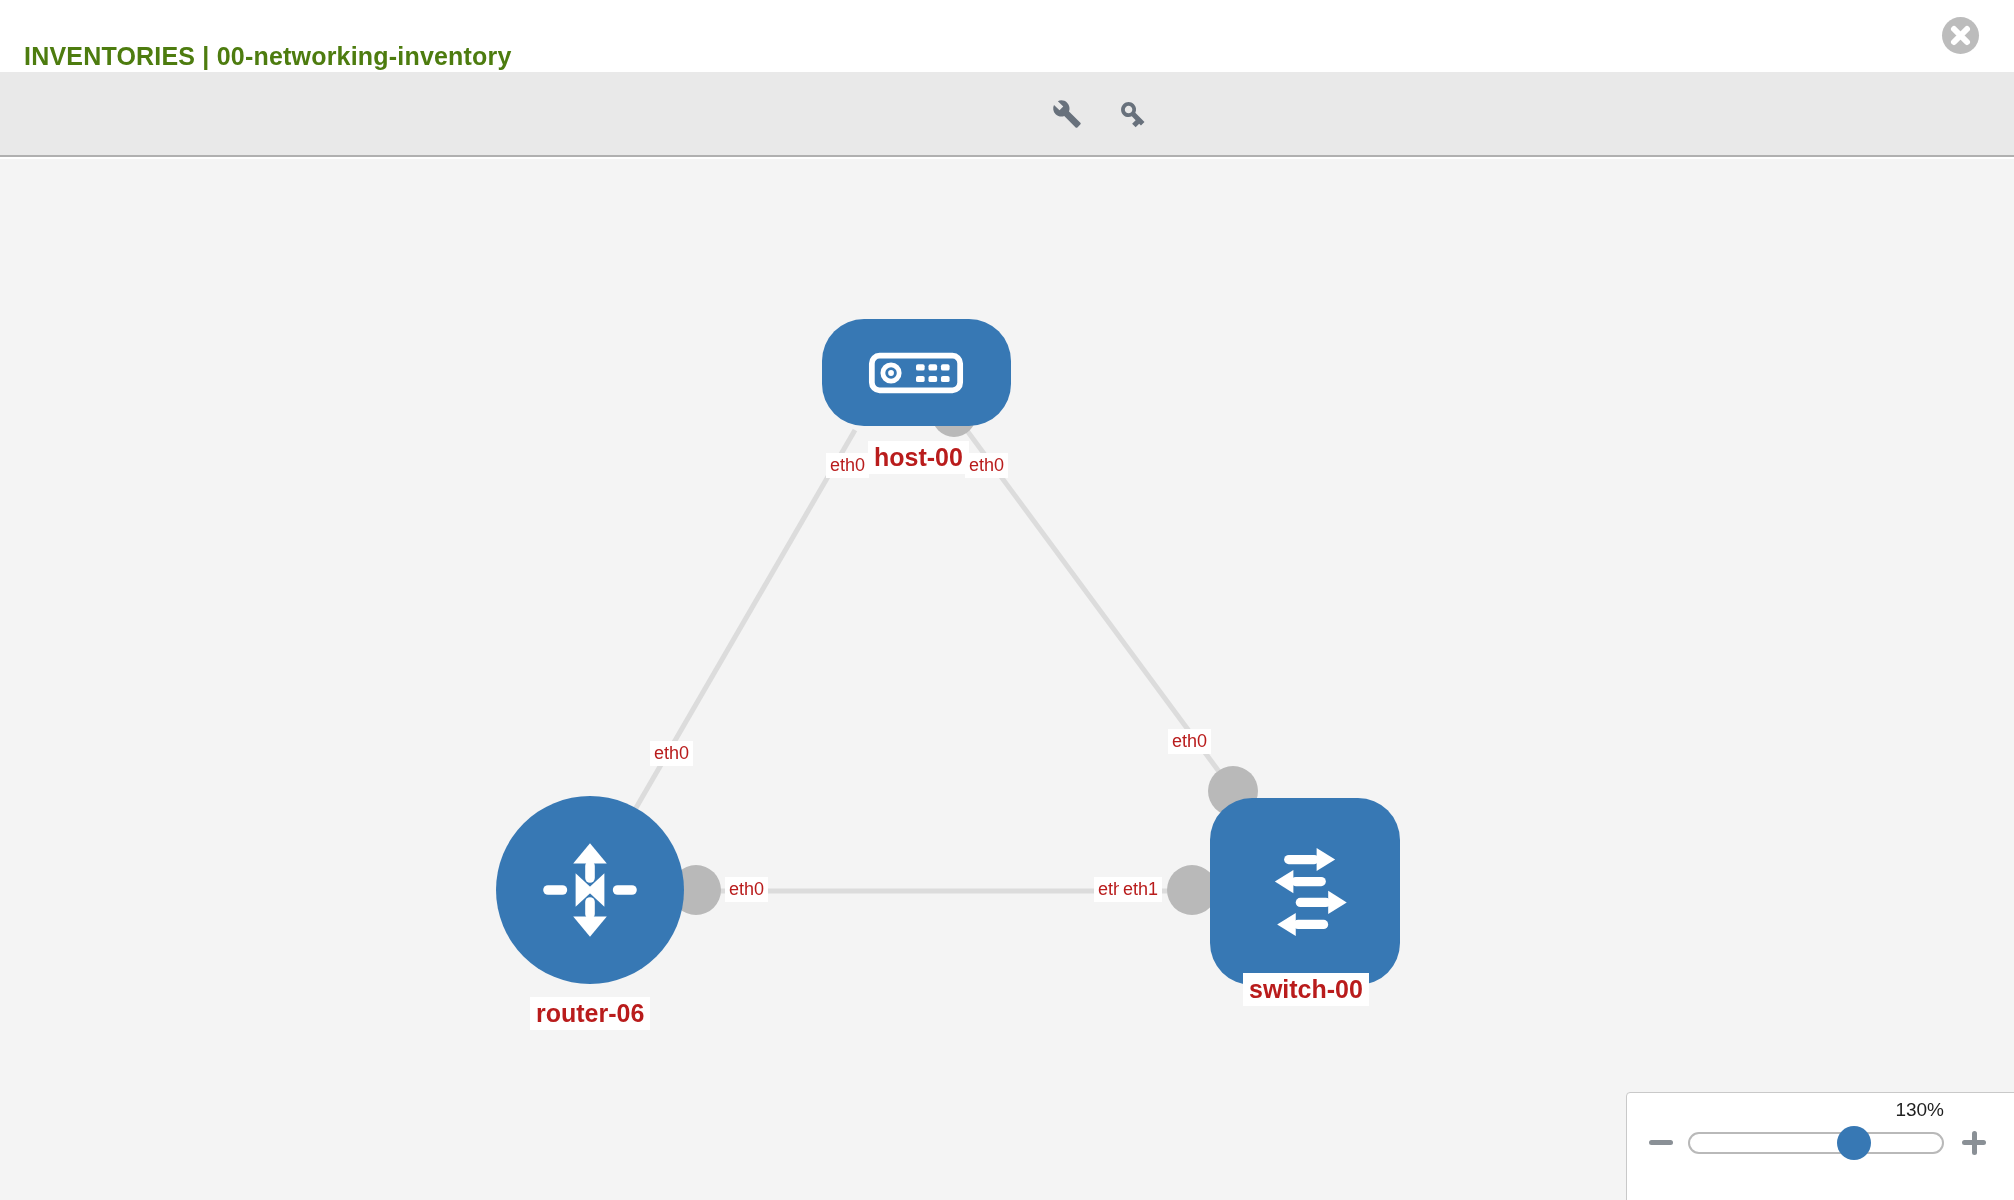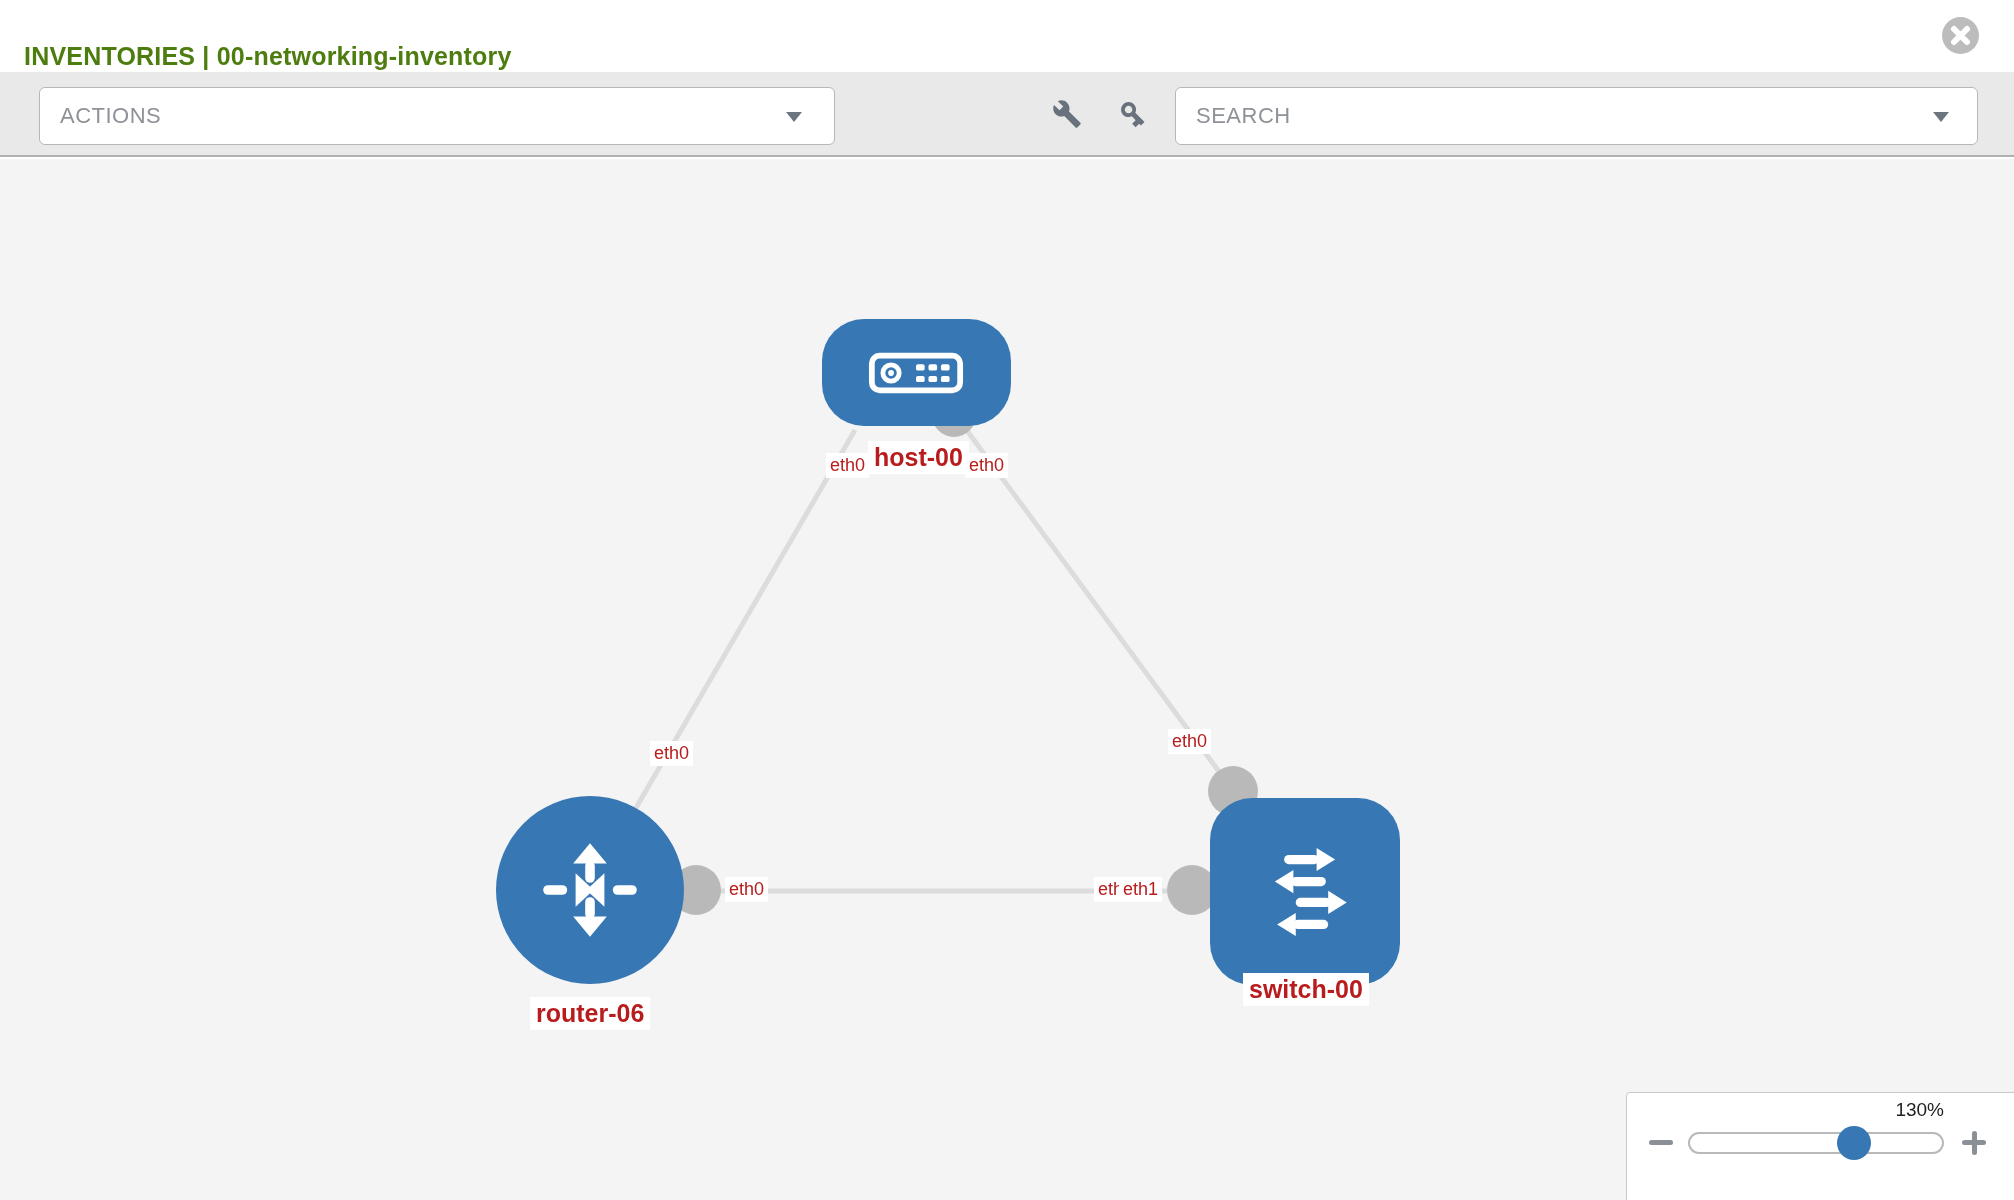--- a/index.html
+++ b/index.html
@@ -118,43 +118,35 @@
     <span>
       <svg width="37" height="37" viewBox="0 0 37 37">
         <path d="M12 12 L25 25 M25 12 L12 25" stroke="#ffffff" stroke-width="6" stroke-linecap="round" fill="none"></path>
       </svg>
     </span>
   </div>
 </div>
 
 <div class="toolbar">
 
-  <div class="combo combo-actions">
-    <div class="combo-label">ACTIONS</div>
-    <div class="caret caret-actions"></div>
-  </div>
 
   <div class="tool-icon icon-wrench">
     <svg width="30" height="30" viewBox="0 0 24 24">
       <path fill="#68717c" d="M22.7,19l-9.1-9.1c0.9-2.3,0.4-5-1.5-6.9c-2-2-5-2.4-7.4-1.3L9,6L6,9L1.6,4.7C0.4,7.1,0.9,10.1,2.9,12.1c1.9,1.9,4.6,2.4,6.9,1.5l9.1,9.1c0.4,0.4,1,0.4,1.4,0l2.3-2.3C23.1,20,23.1,19.3,22.7,19z"></path>
     </svg>
   </div>
 
   <div class="tool-icon icon-key">
     <svg width="30" height="30" viewBox="0 0 24 24">
       <g transform="rotate(45 12 12)">
         <path fill="#68717c" d="M12.65,10C11.83,7.67,9.61,6,7,6c-3.31,0-6,2.69-6,6s2.69,6,6,6c2.61,0,4.83-1.67,5.65-4H17v4h4v-4h2v-4H12.65z M7,15c-1.66,0-3-1.34-3-3s1.34-3,3-3s3,1.34,3,3S8.66,15,7,15z"></path>
       </g>
     </svg>
   </div>
 
-  <div class="combo combo-search">
-    <input class="search-input" type="text" value="" placeholder="SEARCH" style="">
-    <div class="caret caret-search"></div>
-  </div>
 </div>
 
 <div class="canvas">
 
   <svg class="stage-svg" width="2014" height="1041" viewBox="0 0 2014 1041">
 
     <line x1="855" y1="271" x2="600" y2="711" stroke="#dcdcdc" stroke-width="5"></line>
 
     <line x1="954" y1="254" x2="1240" y2="641" stroke="#dcdcdc" stroke-width="5"></line>
 

